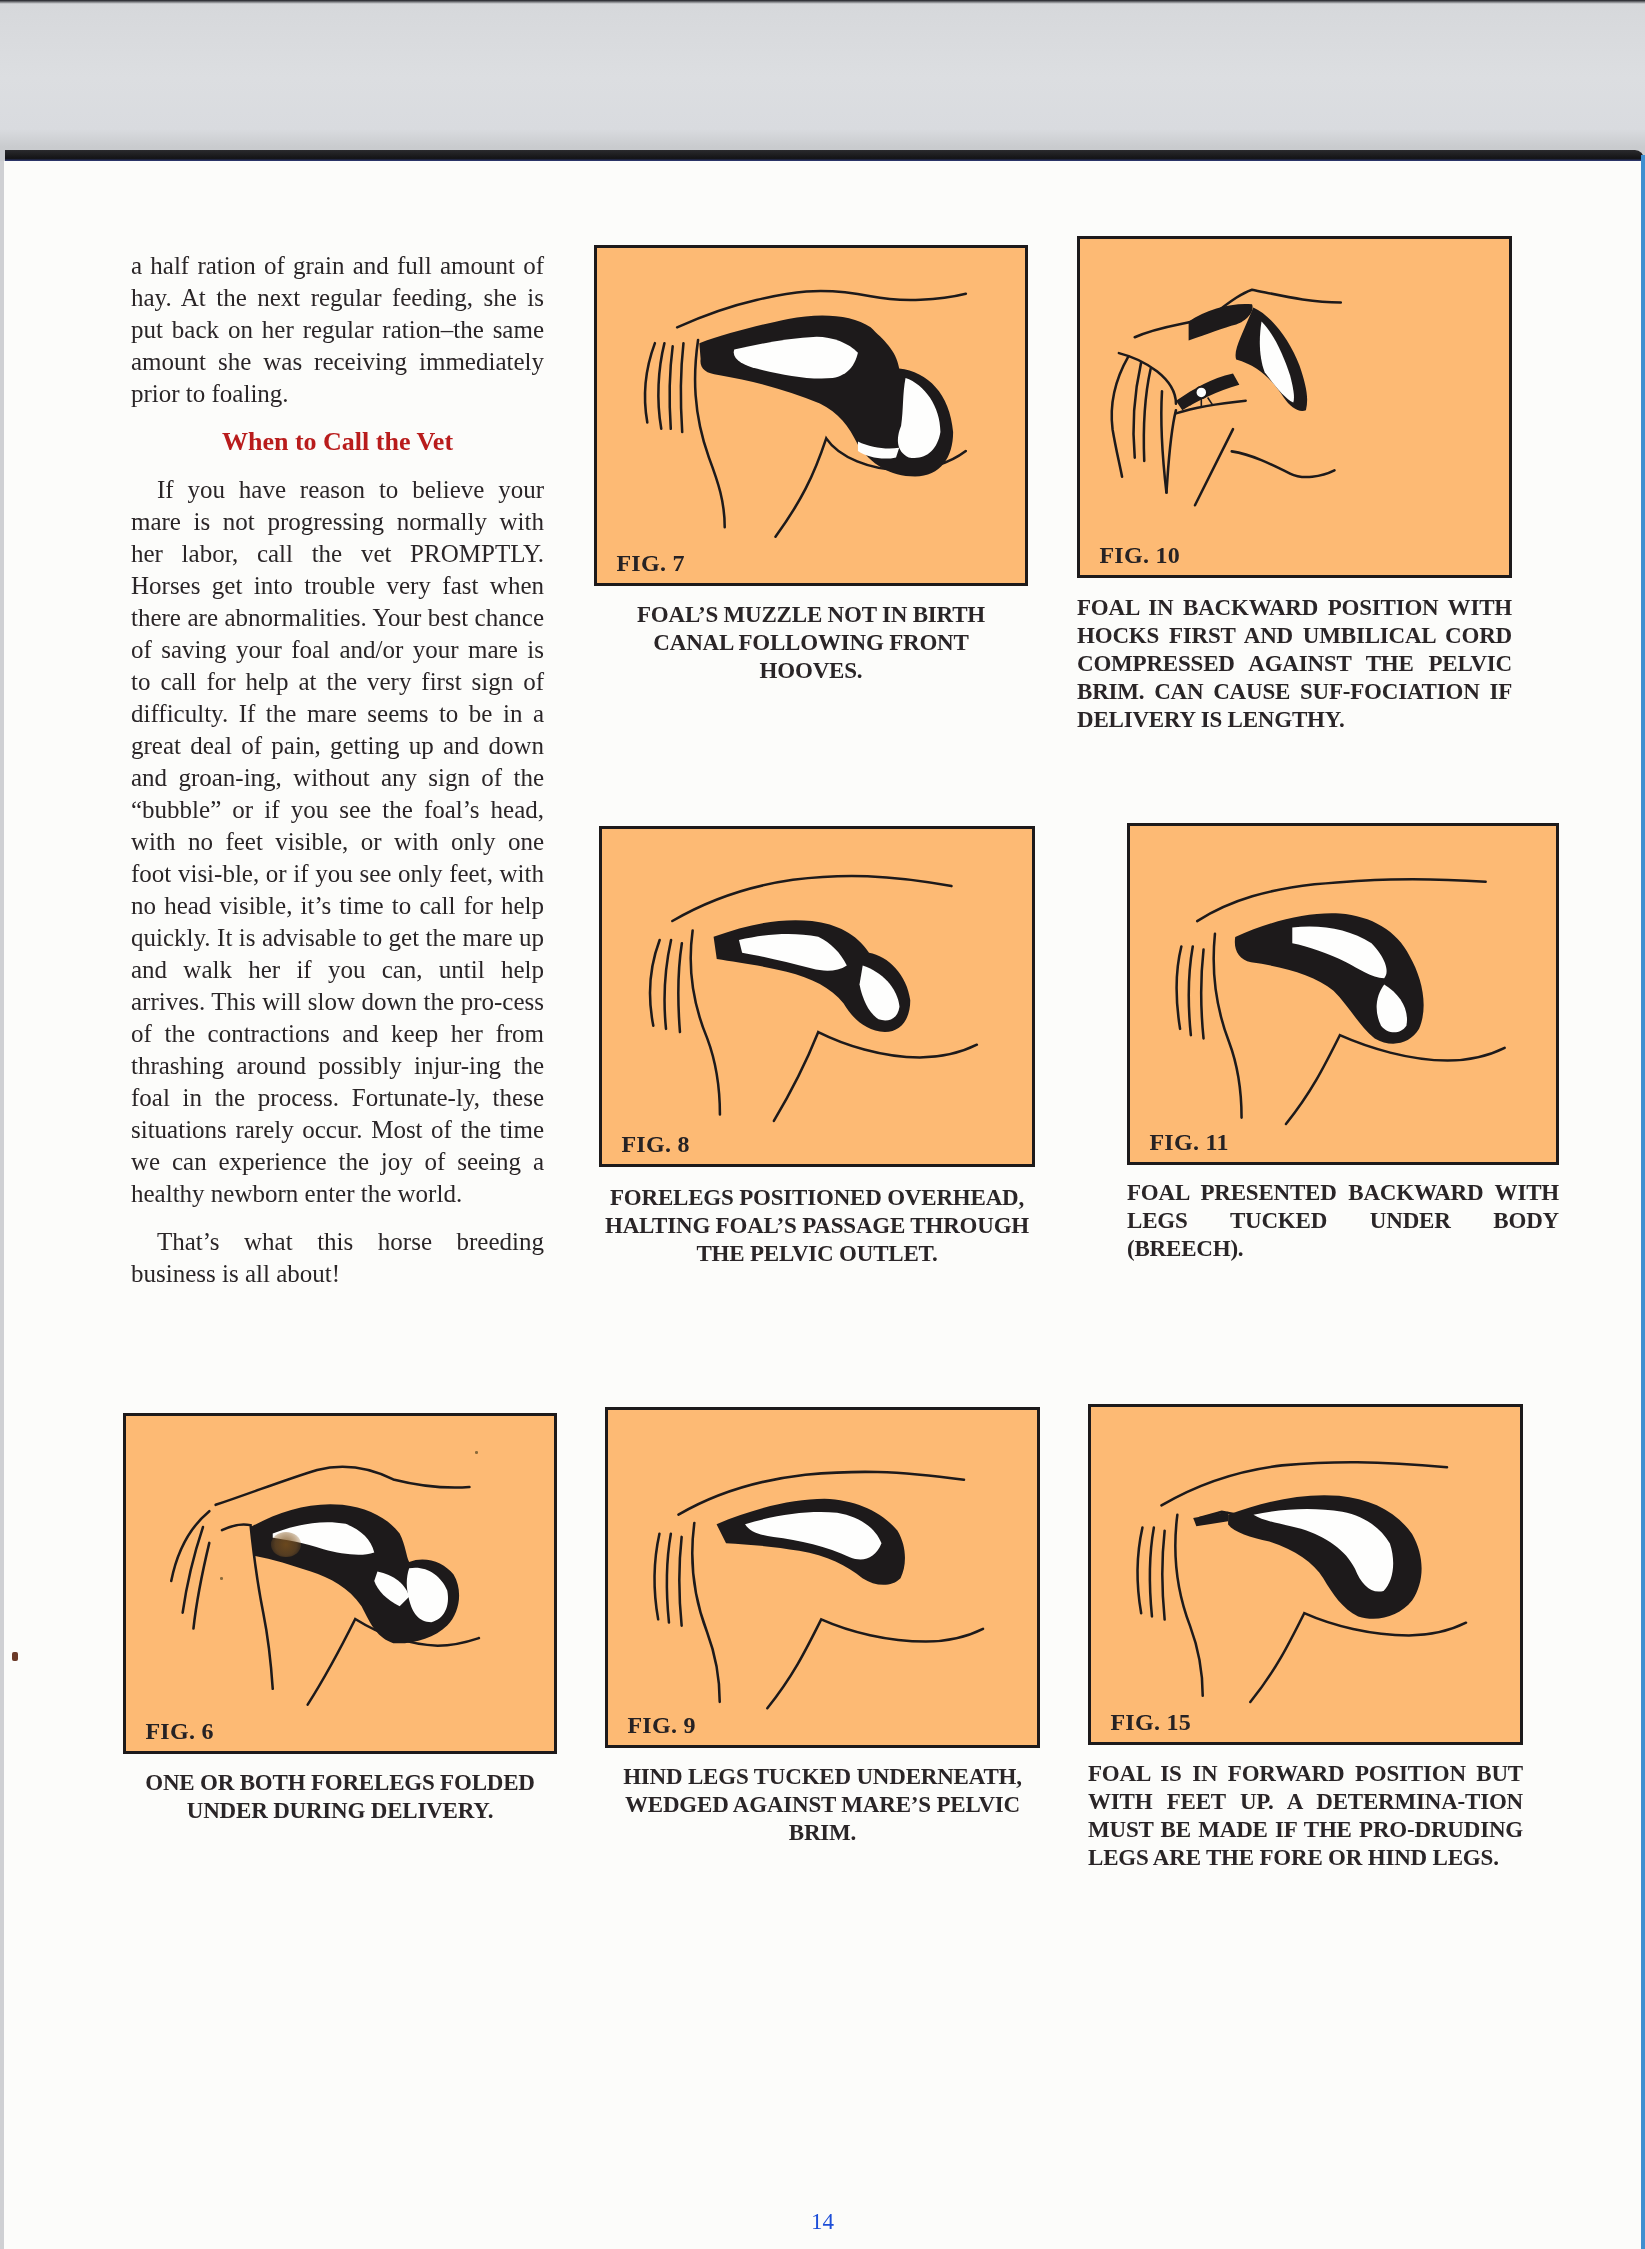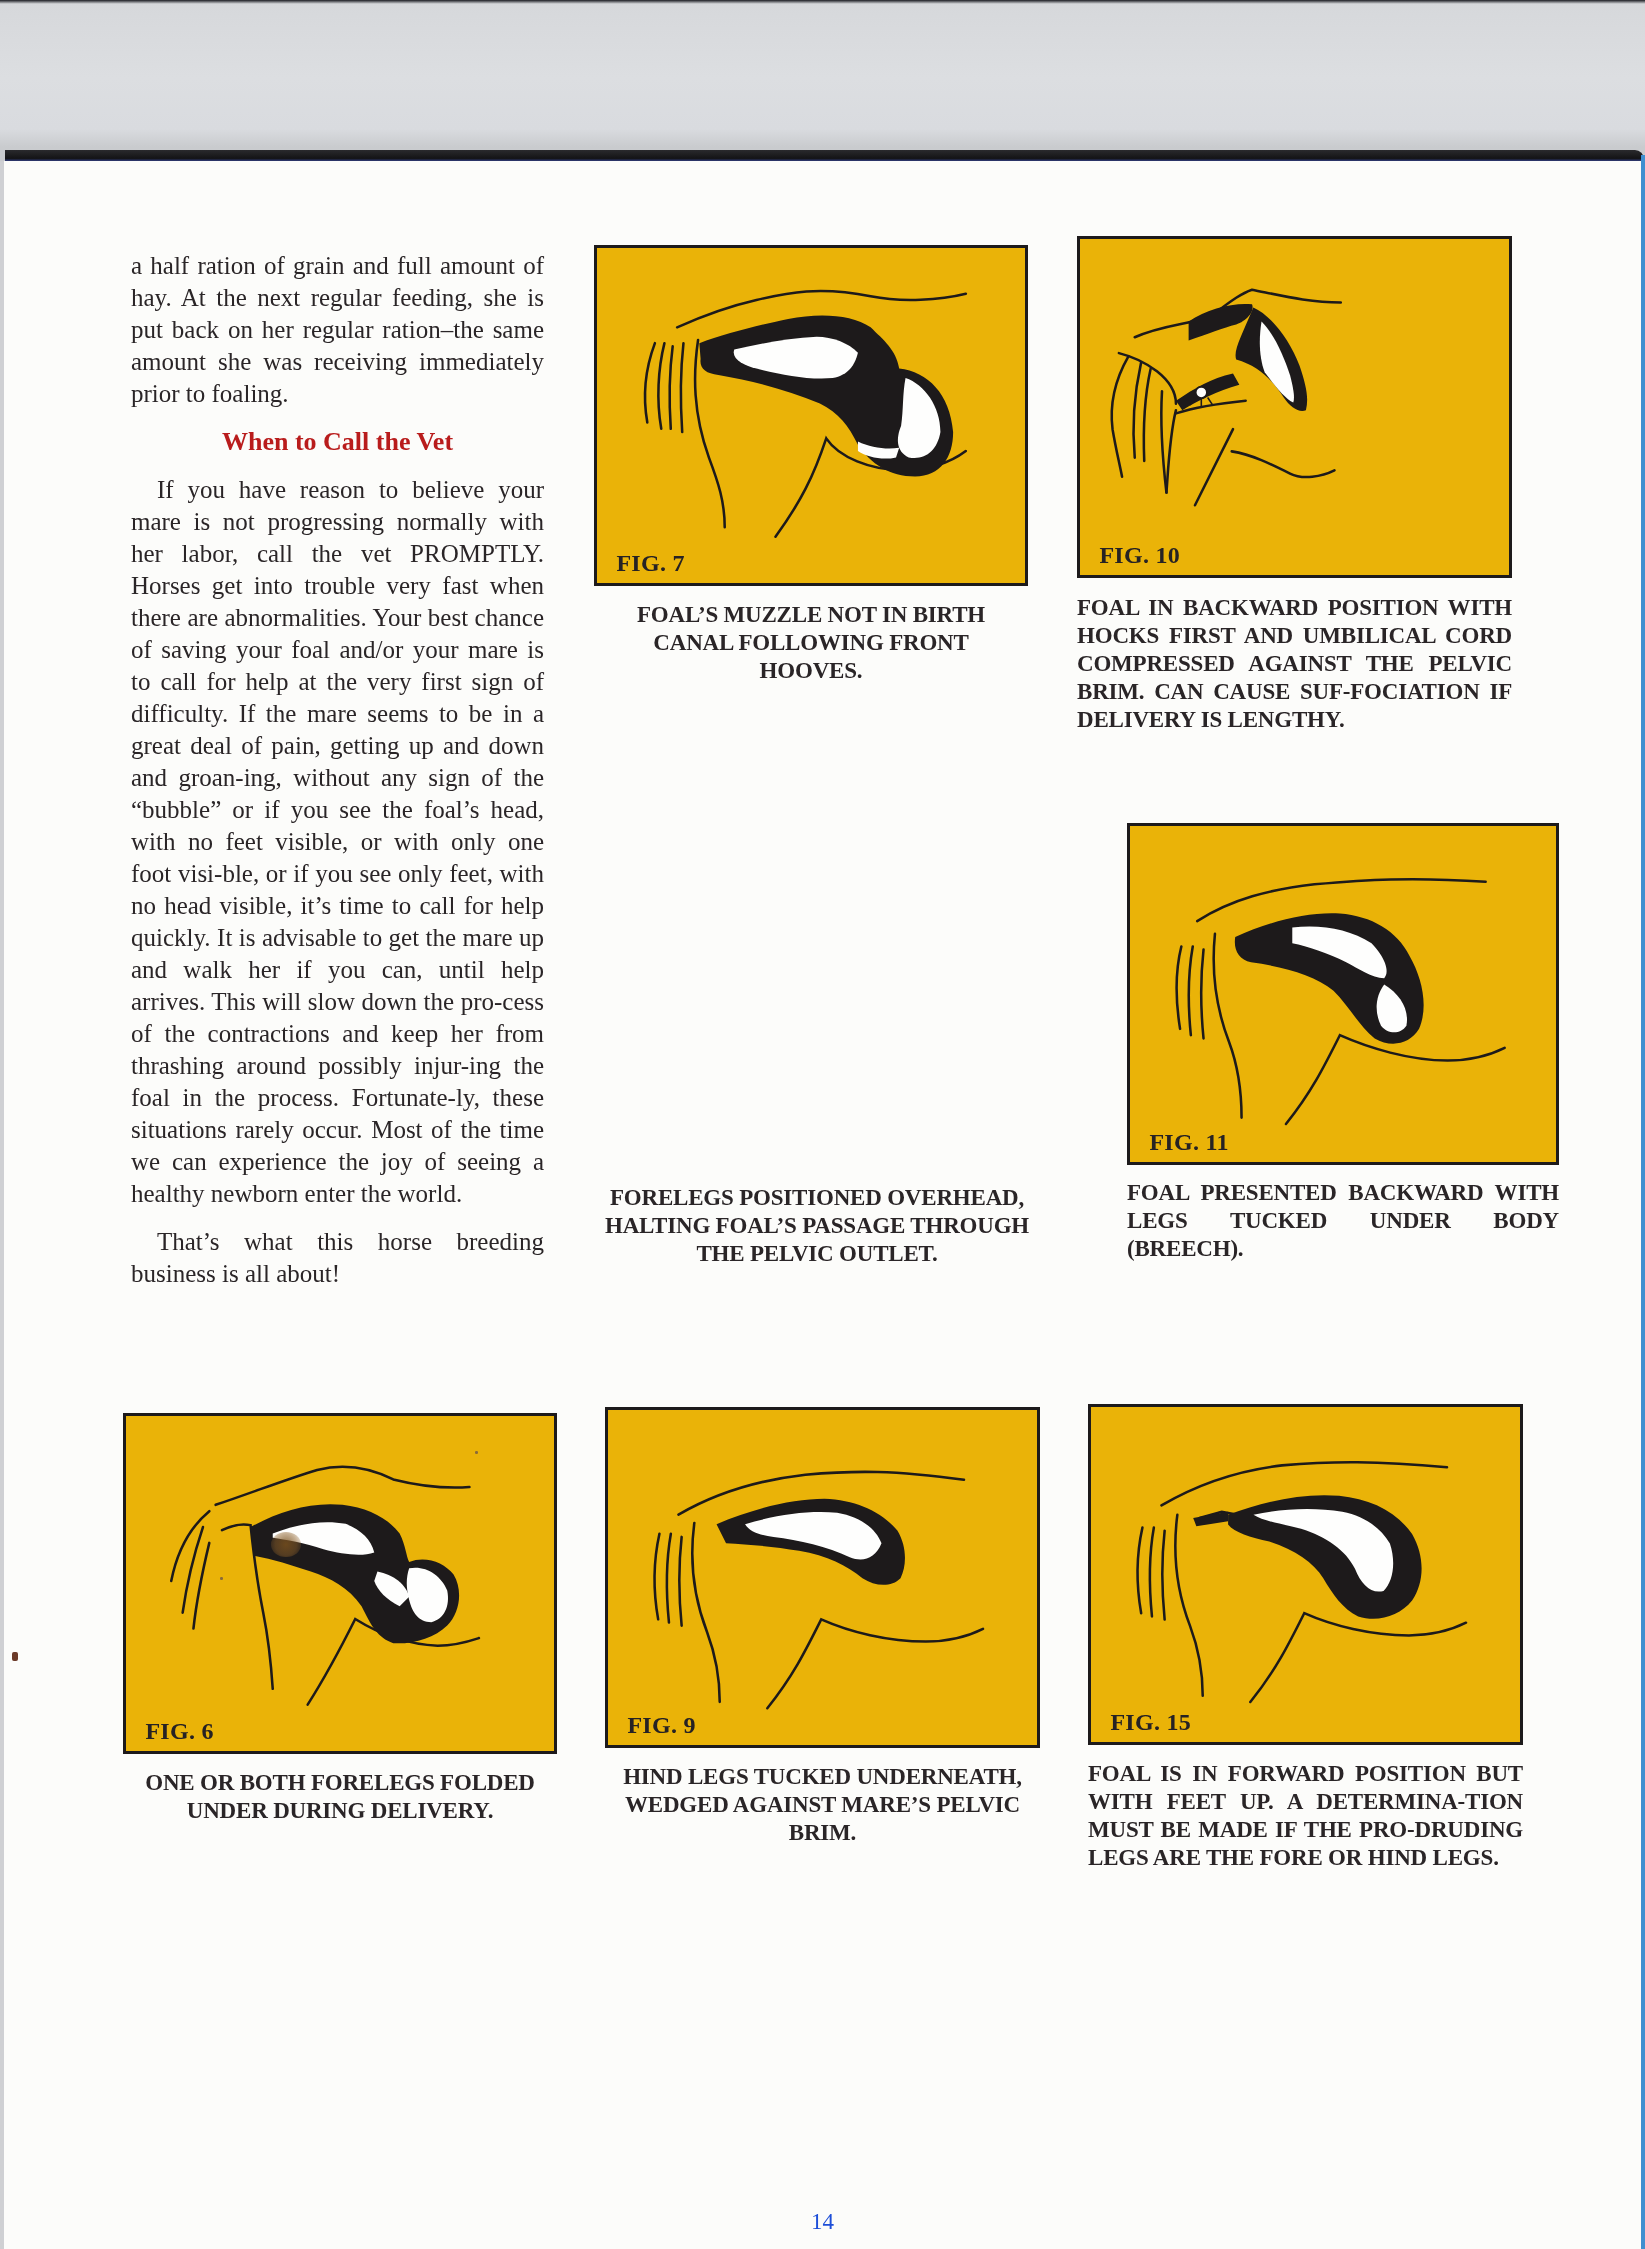--- a/index.html
+++ b/index.html
@@ -42,21 +42,21 @@
   .text-col h2 {
     margin: 3.9px 0 5.2px 0; text-align: center; font-size: 26px; font-weight: bold;
     font-family: "Liberation Serif", "DejaVu Serif", serif; color: #b91c1c;
   }
   .text-col p.closing { margin-top: 14px; text-indent: 26px; }
 
   
   .figure { position: absolute; }
   .fig-box {
     position: absolute; left: 0; top: 0; right: 0;
-    border: 3.2px solid #1d1a1b; background: #eab308; box-sizing: border-box;
+    border: 3.2px solid #1d1a1b; background: #fdba74; box-sizing: border-box;
   }
   .fig-label {
     position: absolute; left: 19.4px; bottom: 6.5px;
     font-family: "Liberation Serif", "DejaVu Serif", serif;
     font-weight: bold; font-size: 24px; color: #262224; letter-spacing: 0.3px;
   }
   .fig-art { position: absolute; left: 0; top: 0; width: 100%; height: 100%; }
   .fig-caption {
     position: absolute; left: 0; right: 0;
     font-family: "Liberation Serif", "DejaVu Serif", serif;
@@ -142,20 +142,36 @@
           <line x1="180" y1="250" x2="172" y2="262"></line>
           <line x1="200" y1="250" x2="208" y2="262"></line>
       </g>
     </svg>
     <div class="fig-label">FIG. 10</div>
   </div>
   <div class="fig-caption justify" style="top:358px;">FOAL IN BACKWARD POSITION WITH HOCKS FIRST AND UMBILICAL CORD COMPRESSED AGAINST THE PELVIC BRIM. CAN CAUSE SUF-FOCIATION IF DELIVERY IS LENGTHY.</div>
 </div>
 
 <div class="figure" style="left:599px; top:826px; width:436px; height:445px;">
+  <div class="fig-box" style="height:341px;">
+    <svg class="fig-art" viewBox="0 0 676 528">
+      <g fill="none" stroke="#1d1a1b" stroke-width="4" stroke-linecap="round">
+        <path d="M110 145 C170 110 230 90 300 80 C380 70 450 72 550 90"></path>
+        <path d="M90 175 C75 215 70 260 80 310"></path>
+        <path d="M108 175 C98 220 95 265 100 315"></path>
+        <path d="M125 180 C118 225 118 270 122 320"></path>
+        <path d="M142 160 C135 210 140 270 165 330 C180 370 185 410 185 450"></path>
+        <path d="M270 460 C300 410 320 370 340 320 C380 340 440 360 500 360 C540 360 570 350 590 340"></path>
+      </g>
+      <path d="M175 170 C230 150 280 140 330 145 C370 150 400 165 420 195 C450 200 480 230 485 270 C485 300 470 320 445 320 C415 318 395 300 380 275 C360 250 330 235 290 225 C250 215 210 210 180 205 Z" fill="#1d1a1b"></path>
+      <path d="M215 175 C260 165 300 162 340 170 C360 180 375 195 385 215 C370 225 350 225 330 220 C290 210 250 200 220 195 Z" fill="#fefefd"></path>
+      <path d="M410 215 C440 225 465 250 468 280 C465 300 450 305 435 300 C420 290 410 270 405 245 Z" fill="#fefefd"></path>
+    </svg>
+    <div class="fig-label">FIG. 8</div>
+  </div>
   <div class="fig-caption center" style="top:358px;">FORELEGS POSITIONED OVERHEAD, HALTING FOAL’S PASSAGE THROUGH THE PELVIC OUTLET.</div>
 </div>
 
 <div class="figure" style="left:1083px; top:823px; width:432px; height:452px;margin-left:44px;">
   <div class="fig-box" style="height:342px;">
     <svg class="fig-art" viewBox="0 0 670 530">
       <g fill="none" stroke="#1d1a1b" stroke-width="4" stroke-linecap="round">
         <path d="M105 150 C160 115 220 100 290 92 C370 85 440 80 560 88"></path>
         <path d="M80 190 C70 230 70 270 78 320"></path>
         <path d="M98 190 C90 235 90 280 95 330"></path>

